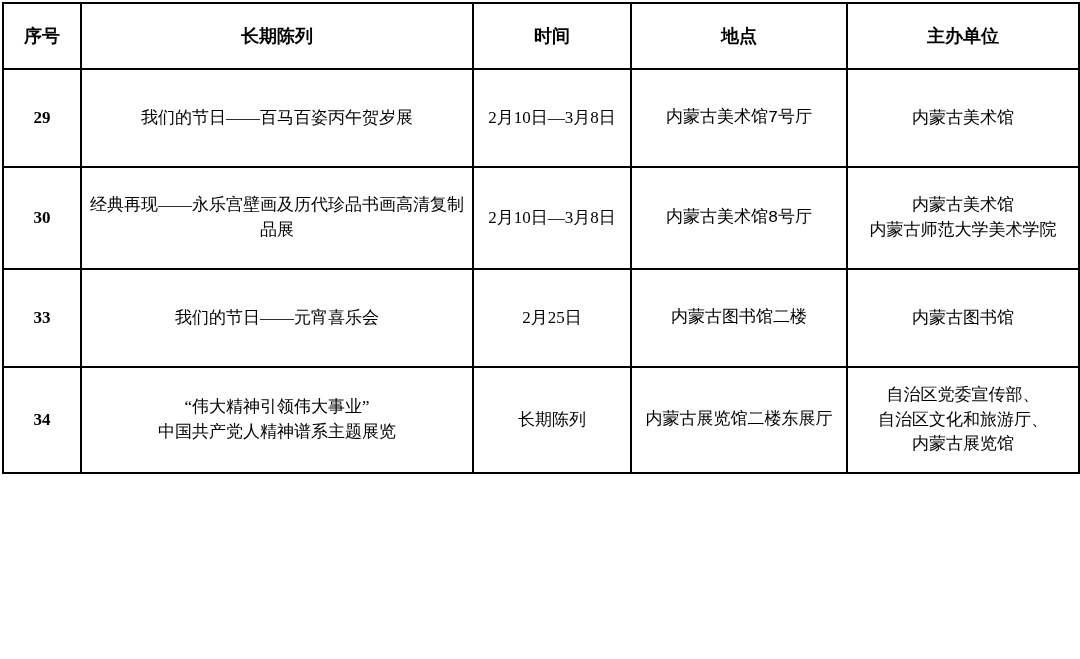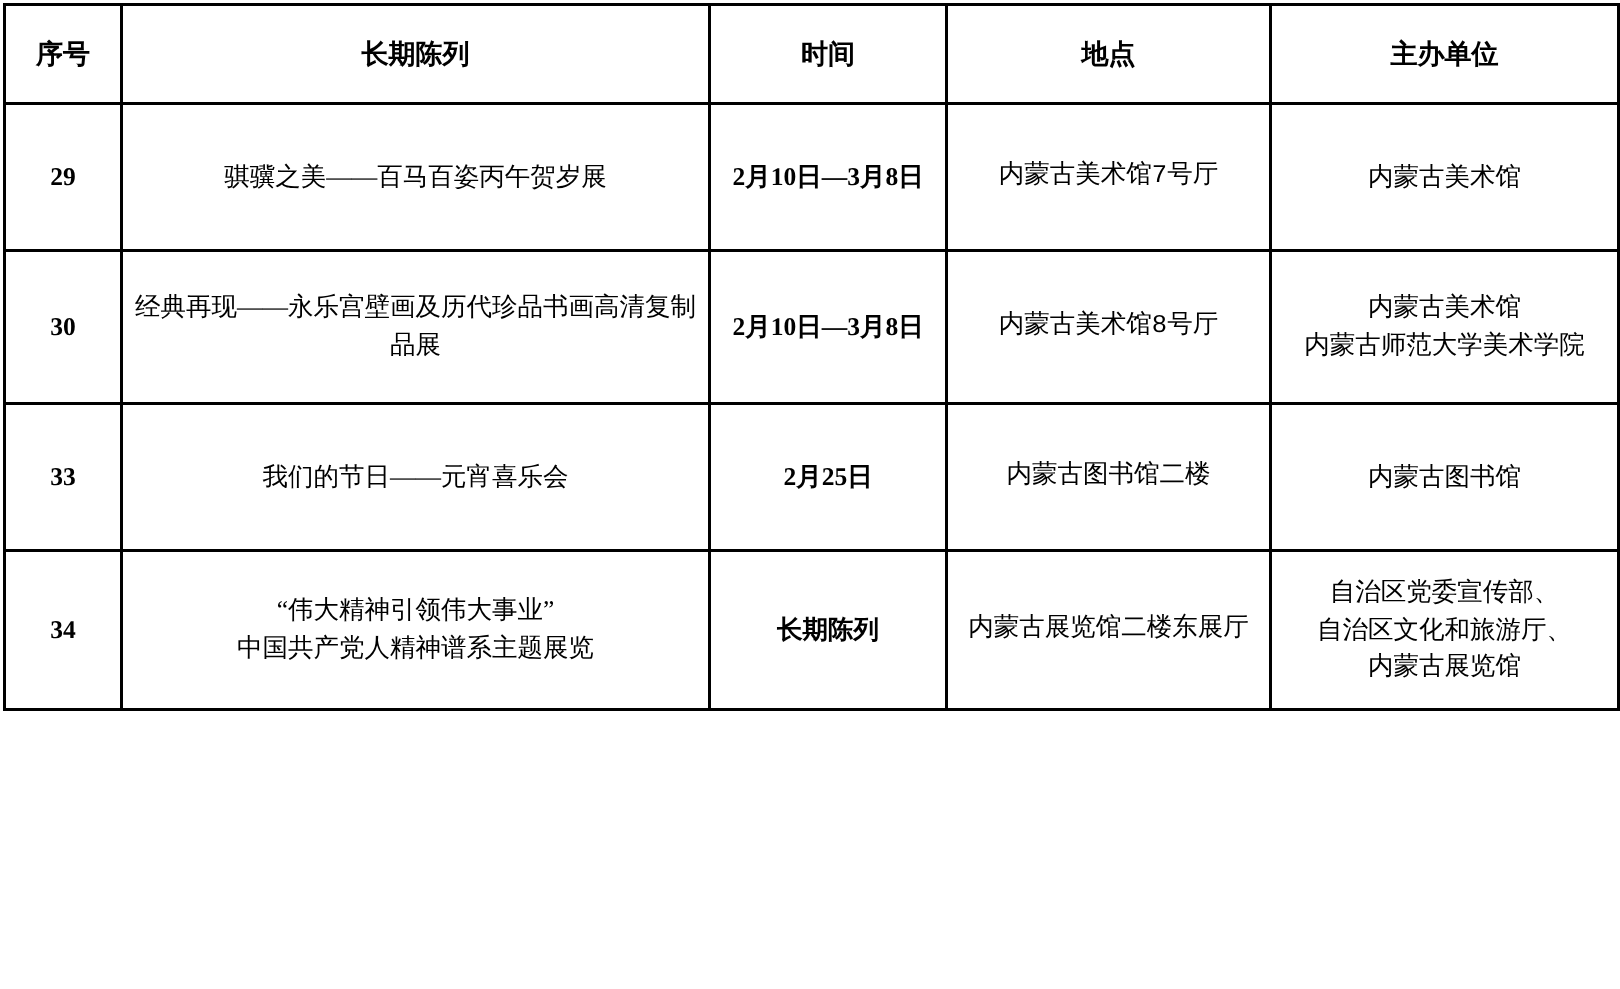--- a/index.html
+++ b/index.html
@@ -49,21 +49,21 @@
 
   td.cell-index {
     font-weight: bold;
     font-size: 18px;
   }
   td.cell-name {
     font-size: 17px;
     padding-left: 14px;
     padding-right: 14px;
   }
-  td.cell-time { font-size: 17px; font-weight: bold; }
+  td.cell-time { font-size: 17px; }
   td.cell-place { font-size: 17px; font-family: Liberation Mono, monospace; }
   td.cell-host { font-size: 17px; }
 
   .row-h1 td { height: 88px; }
   .row-h2 td { height: 92px; }
   .row-h3 td { height: 88px; }
   .row-h4 td { height: 88px; }
   .row-h5 td { height: 88px; margin-top: 40px; }
   .row-h6 td { height: 96px; }
 
@@ -86,21 +86,21 @@
         <th>序号</th>
         <th>长期陈列</th>
         <th>时间</th>
         <th>地点</th>
         <th>主办单位</th>
       </tr>
     </thead>
     <tbody>
       <tr class="row-h1">
         <td class="cell-index">29</td>
-        <td class="cell-name multiline">骐骥之美——百马百姿丙午贺岁展</td>
+        <td class="cell-name multiline">我们的节日——百马百姿丙午贺岁展</td>
         <td class="cell-time multiline">2月10日—3月8日</td>
         <td class="cell-place multiline">内蒙古美术馆7号厅</td>
         <td class="cell-host multiline">内蒙古美术馆</td>
       </tr>
       <tr class="row-h2">
         <td class="cell-index">30</td>
         <td class="cell-name multiline">经典再现——永乐宫壁画及历代珍品书画高清复制品展</td>
         <td class="cell-time multiline">2月10日—3月8日</td>
         <td class="cell-place multiline">内蒙古美术馆8号厅</td>
         <td class="cell-host multiline">内蒙古美术馆

